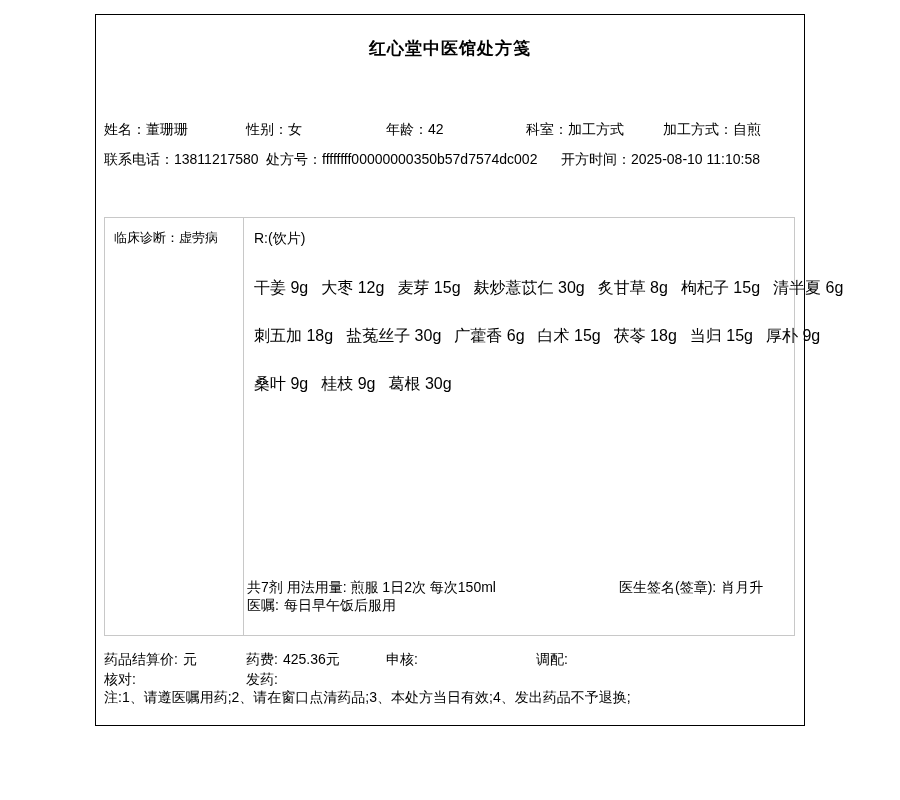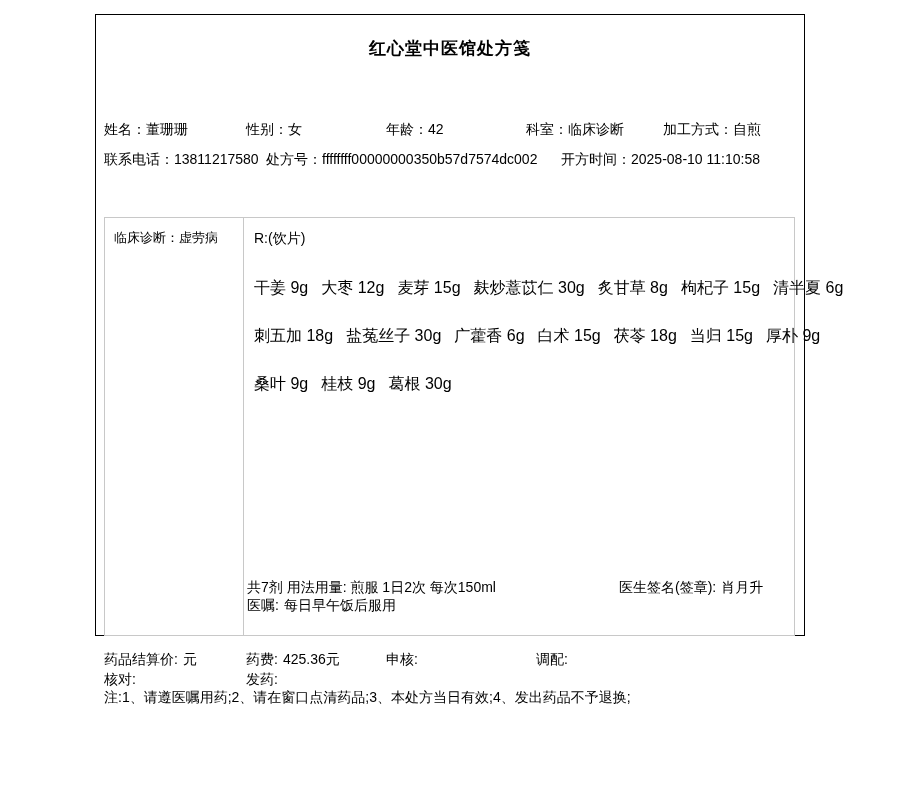--- a/index.html
+++ b/index.html
@@ -16,21 +16,21 @@
     width: 900px;
     height: 800px;
     background: #ffffff;
     overflow: hidden;
   }
   .page {
     position: absolute;
     left: 95px;
     top: 14px;
     width: 710px;
-    height: 622px;
+    height: 712px;
     border: 1px solid #000000;
     box-sizing: border-box;
     background: #ffffff;
   }
   .title {
     position: absolute;
     top: 22px;
     left: 0;
     width: 100%;
     text-align: center;
@@ -96,21 +96,21 @@
     <div class="abs" style="left:8px; top:106px;">
       <span>姓名：</span><span>董珊珊</span>
     </div>
     <div class="abs" style="left:150px; top:106px;">
       <span>性别：</span><span>女</span>
     </div>
     <div class="abs" style="left:290px; top:106px;">
       <span>年龄：</span><span>42</span>
     </div>
     <div class="abs" style="left:430px; top:106px;">
-      <span>科室：</span><span>临床诊断</span>
+      <span>科室：</span><span>加工方式</span>
     </div>
     <div class="abs" style="left:567px; top:106px;">
       <span>加工方式：</span><span>自煎</span>
     </div>
 
     <div class="abs" style="left:8px; top:136px;">
       <span>联系电话：</span><span>13811217580</span>
     </div>
     <div class="abs" style="left:170px; top:136px;">
       <span>处方号：</span><span>ffffffff00000000350b57d7574dc002</span>

